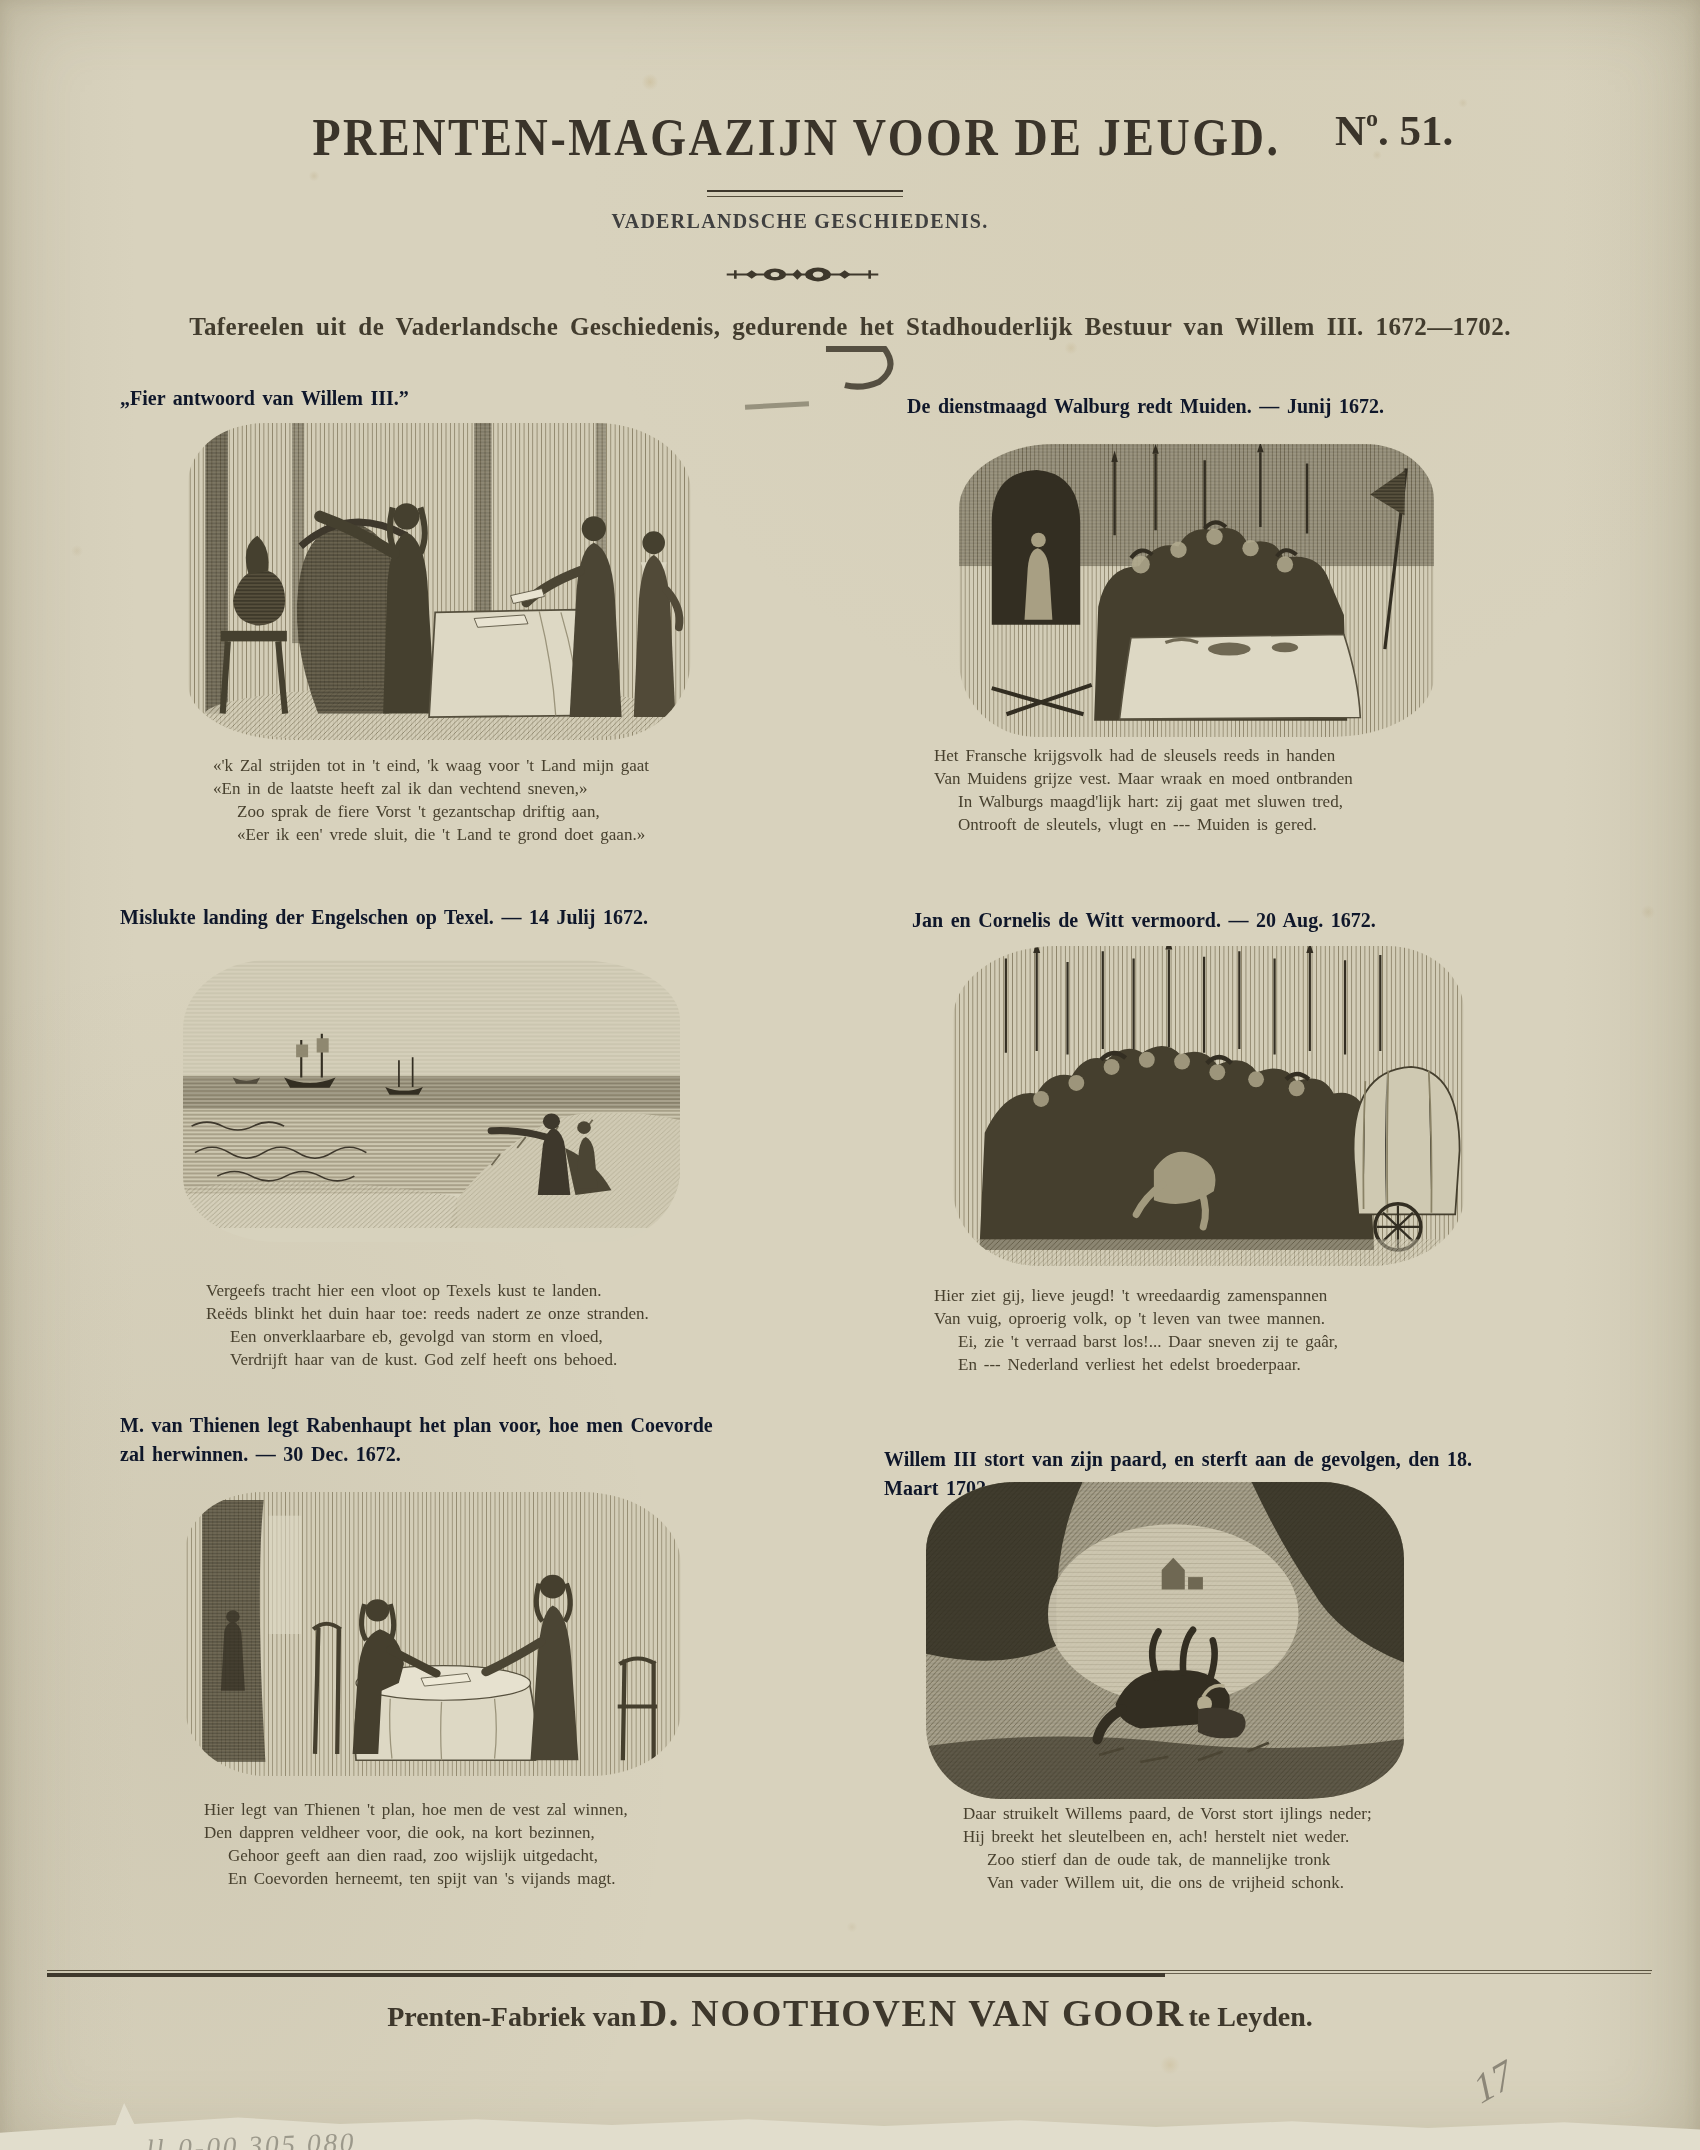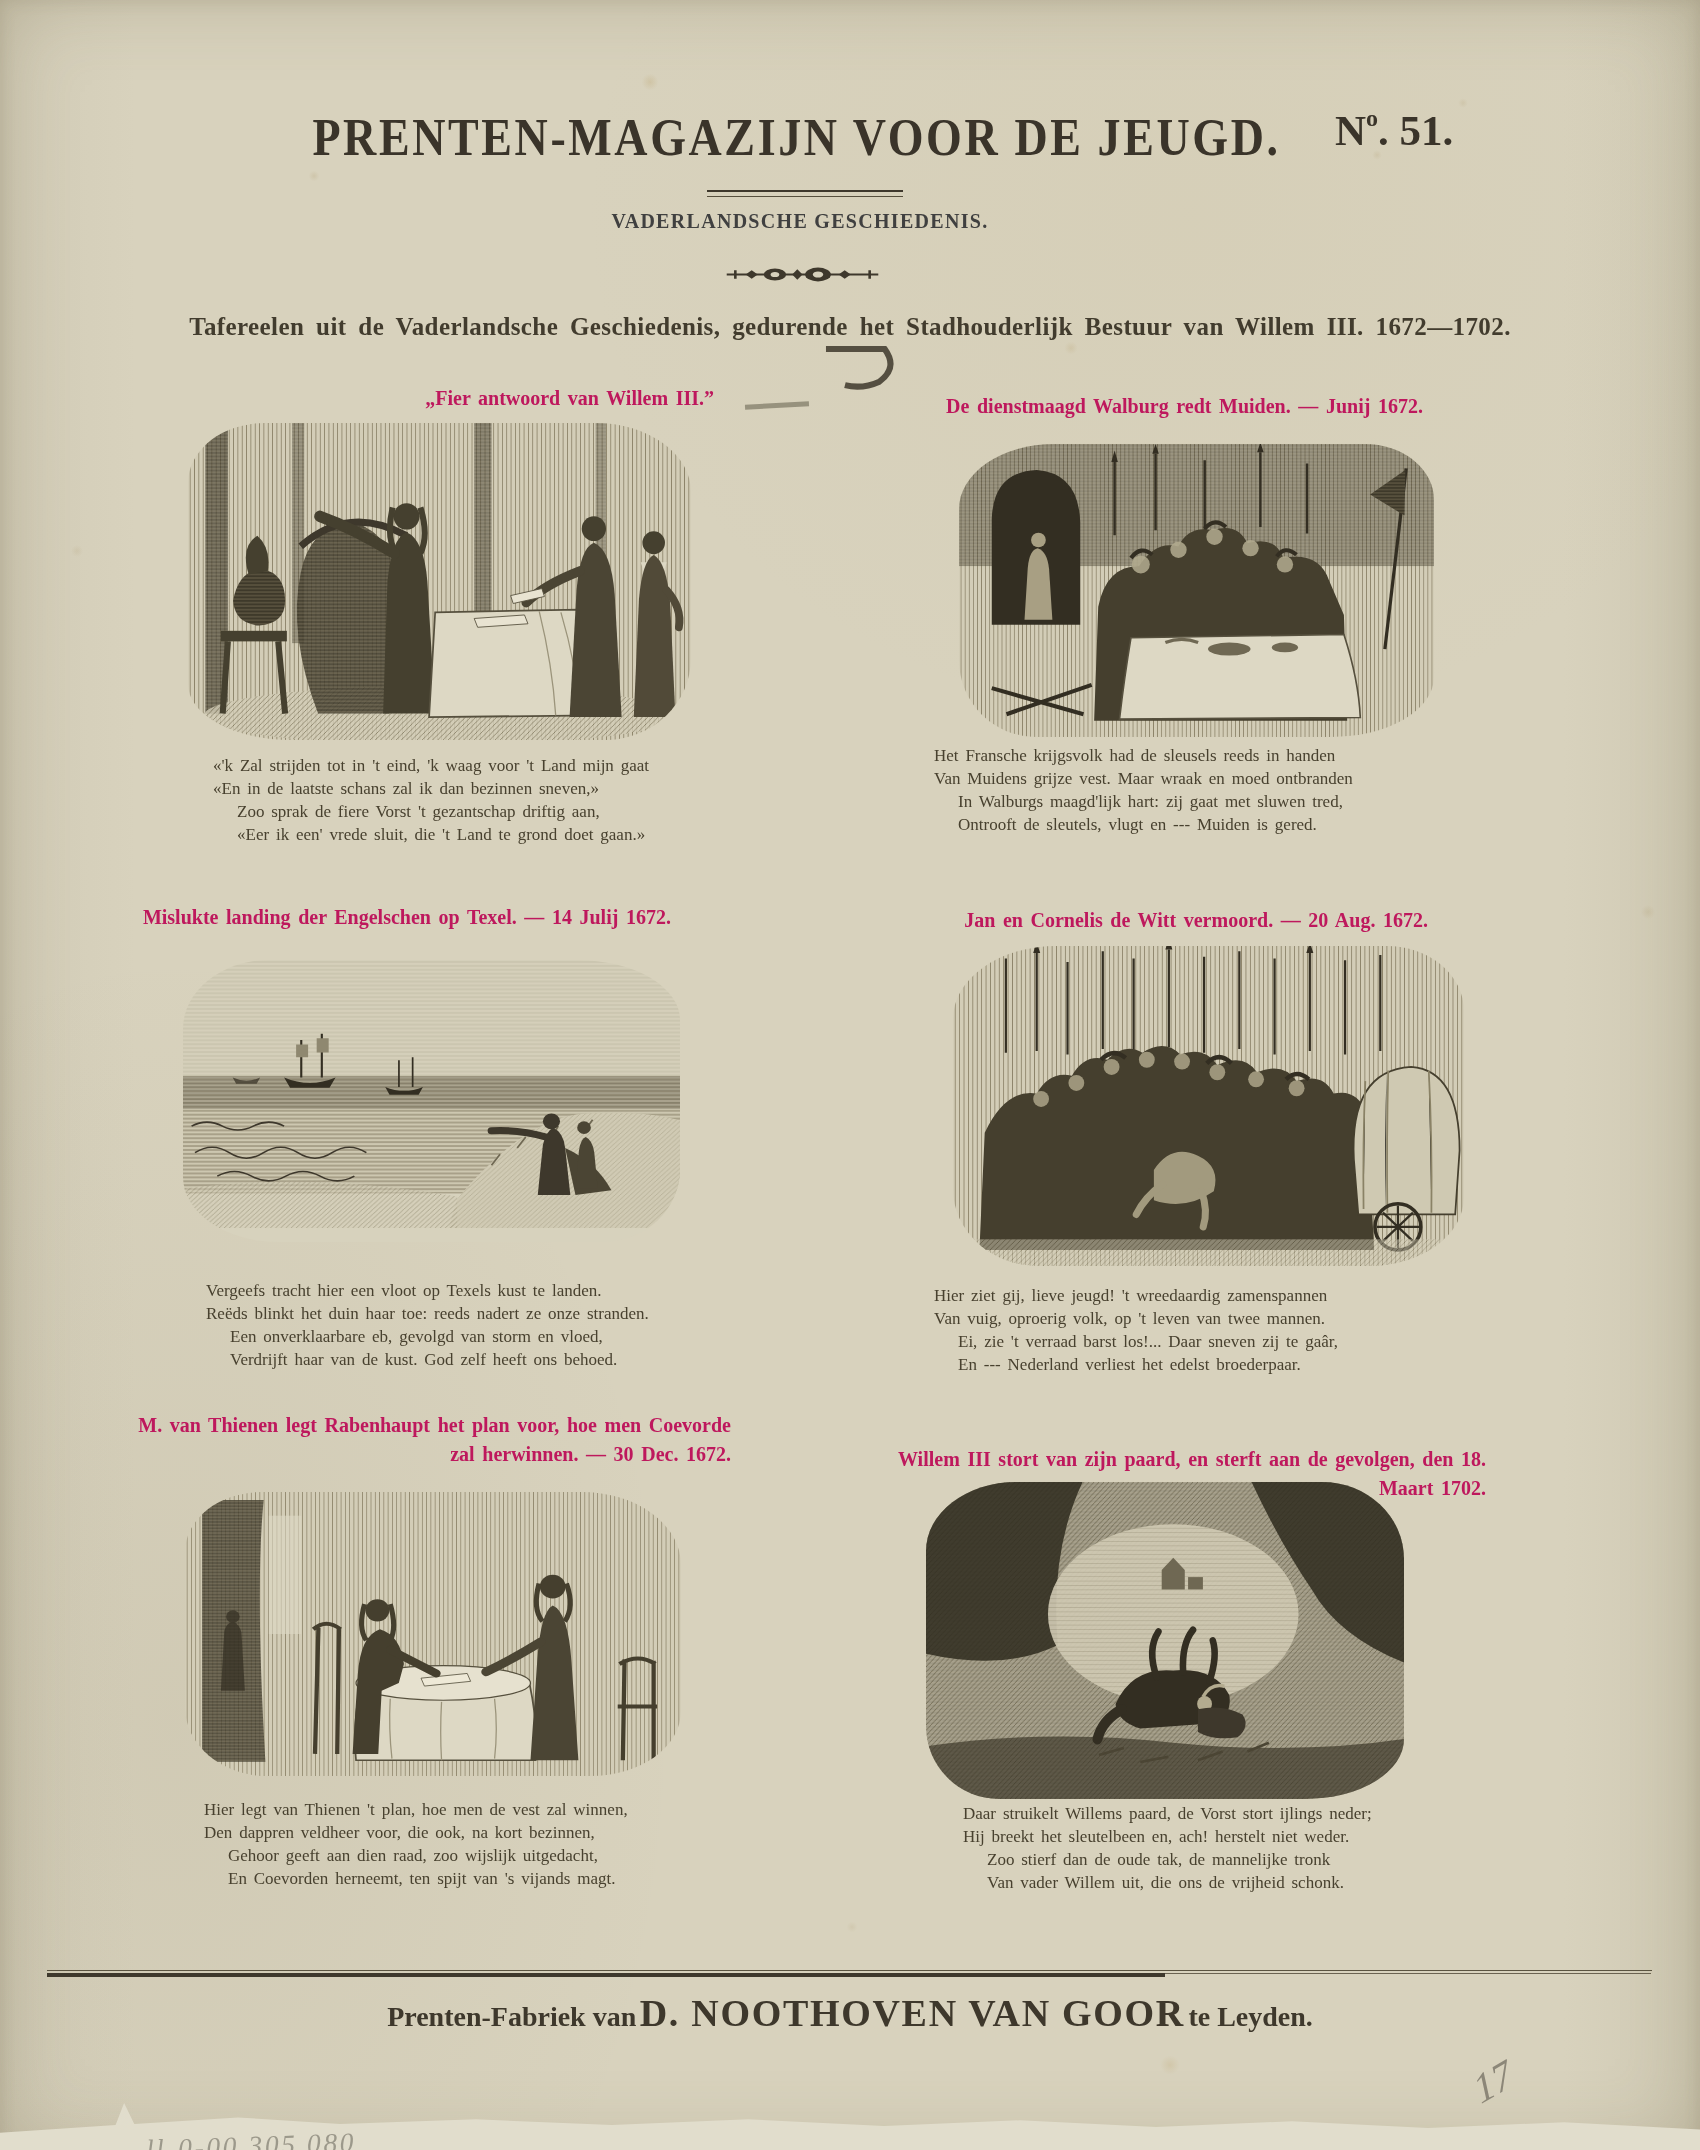--- a/index.html
+++ b/index.html
@@ -36,22 +36,22 @@
   .title-rule{left:707px;top:190px;width:196px;height:4.3px;
     border-top:2.6px solid #3e382c;border-bottom:0.9px solid #564f3d;}
   .subtitle{left:0;top:210px;width:1600px;text-align:center;
     font-size:20px;font-weight:bold;letter-spacing:1.3px;color:#404040;}
   .ornament{left:725px;top:265px;}
   .series{left:0;top:313px;width:1700px;text-align:center;
     font-size:25px;font-weight:bold;letter-spacing:0.4px;word-spacing:5.2px;color:#423c2e;}
   .smudge{left:819px;top:342px;}
   .smudge2{left:745px;top:403px;width:64px;height:5.2px;background:#4a4434;opacity:.45;transform:rotate(-3deg);}
 
-  .caption{font-size:20px;font-weight:bold;word-spacing:2.6px;text-align:right;
-    color:#be185d;line-height:1.45;}
+  .caption{font-size:20px;font-weight:bold;word-spacing:2.6px;text-align:left;
+    color:#0f172a;line-height:1.45;}
   #cap1{left:120px;top:384px;width:594px;}
   #cap2{left:907px;top:392px;width:516px;}
   #cap3{left:120px;top:903px;width:551px;}
   #cap4{left:912px;top:906px;width:516px;}
   #cap5{left:120px;top:1411px;width:611px;}
   #cap6{left:884px;top:1445px;width:602px;}
 
   figure.ill{position:absolute;margin:0;overflow:hidden;}
   figure.ill svg{display:block;width:100%;height:100%;}
   #fig1{left:188px;top:423px;width:503px;height:317px;border-radius:77px 95px 86px 103px/60px 69px 82px 56px;}
@@ -347,21 +347,21 @@
       <circle cx="338" cy="252" r="9" fill="#b3ab8f"></circle>
       <path d="M336 244 q10 -16 26 -12" stroke="#b3ab8f" stroke-width="4" fill="none"></path>
       <path d="M330 258 Q360 252 384 264 Q394 278 378 290 Q348 294 330 284 Z" fill="#3e382c"></path>
     </g>
     <path d="M210 310 l30 -8 M260 318 l34 -6 M330 316 l30 -10 M390 306 l26 -10" stroke="#4b4534" stroke-width="3"></path>
   </svg>
 </figure>
 
 <div class="abs verse" id="v1">
   <p>«'k Zal strijden tot in 't eind, 'k waag voor 't Land mijn gaat</p>
-  <p>«En in de laatste schans zal ik dan bezinnen sneven,»</p>
+  <p>«En in de laatste heeft zal ik dan vechtend sneven,»</p>
   <p>Zoo sprak de fiere Vorst 't gezantschap driftig aan,</p>
   <p>«Eer ik een' vrede sluit, die 't Land te grond doet gaan.»</p>
 </div>
 <div class="abs verse" id="v2">
   <p>Het Fransche krijgsvolk had de sleusels reeds in handen</p>
   <p>Van Muidens grijze vest. Maar wraak en moed ontbranden</p>
   <p>In Walburgs maagd'lijk hart: zij gaat met sluwen tred,</p>
   <p>Ontrooft de sleutels, vlugt en --- Muiden is gered.</p>
 </div>
 <div class="abs verse" id="v3">

